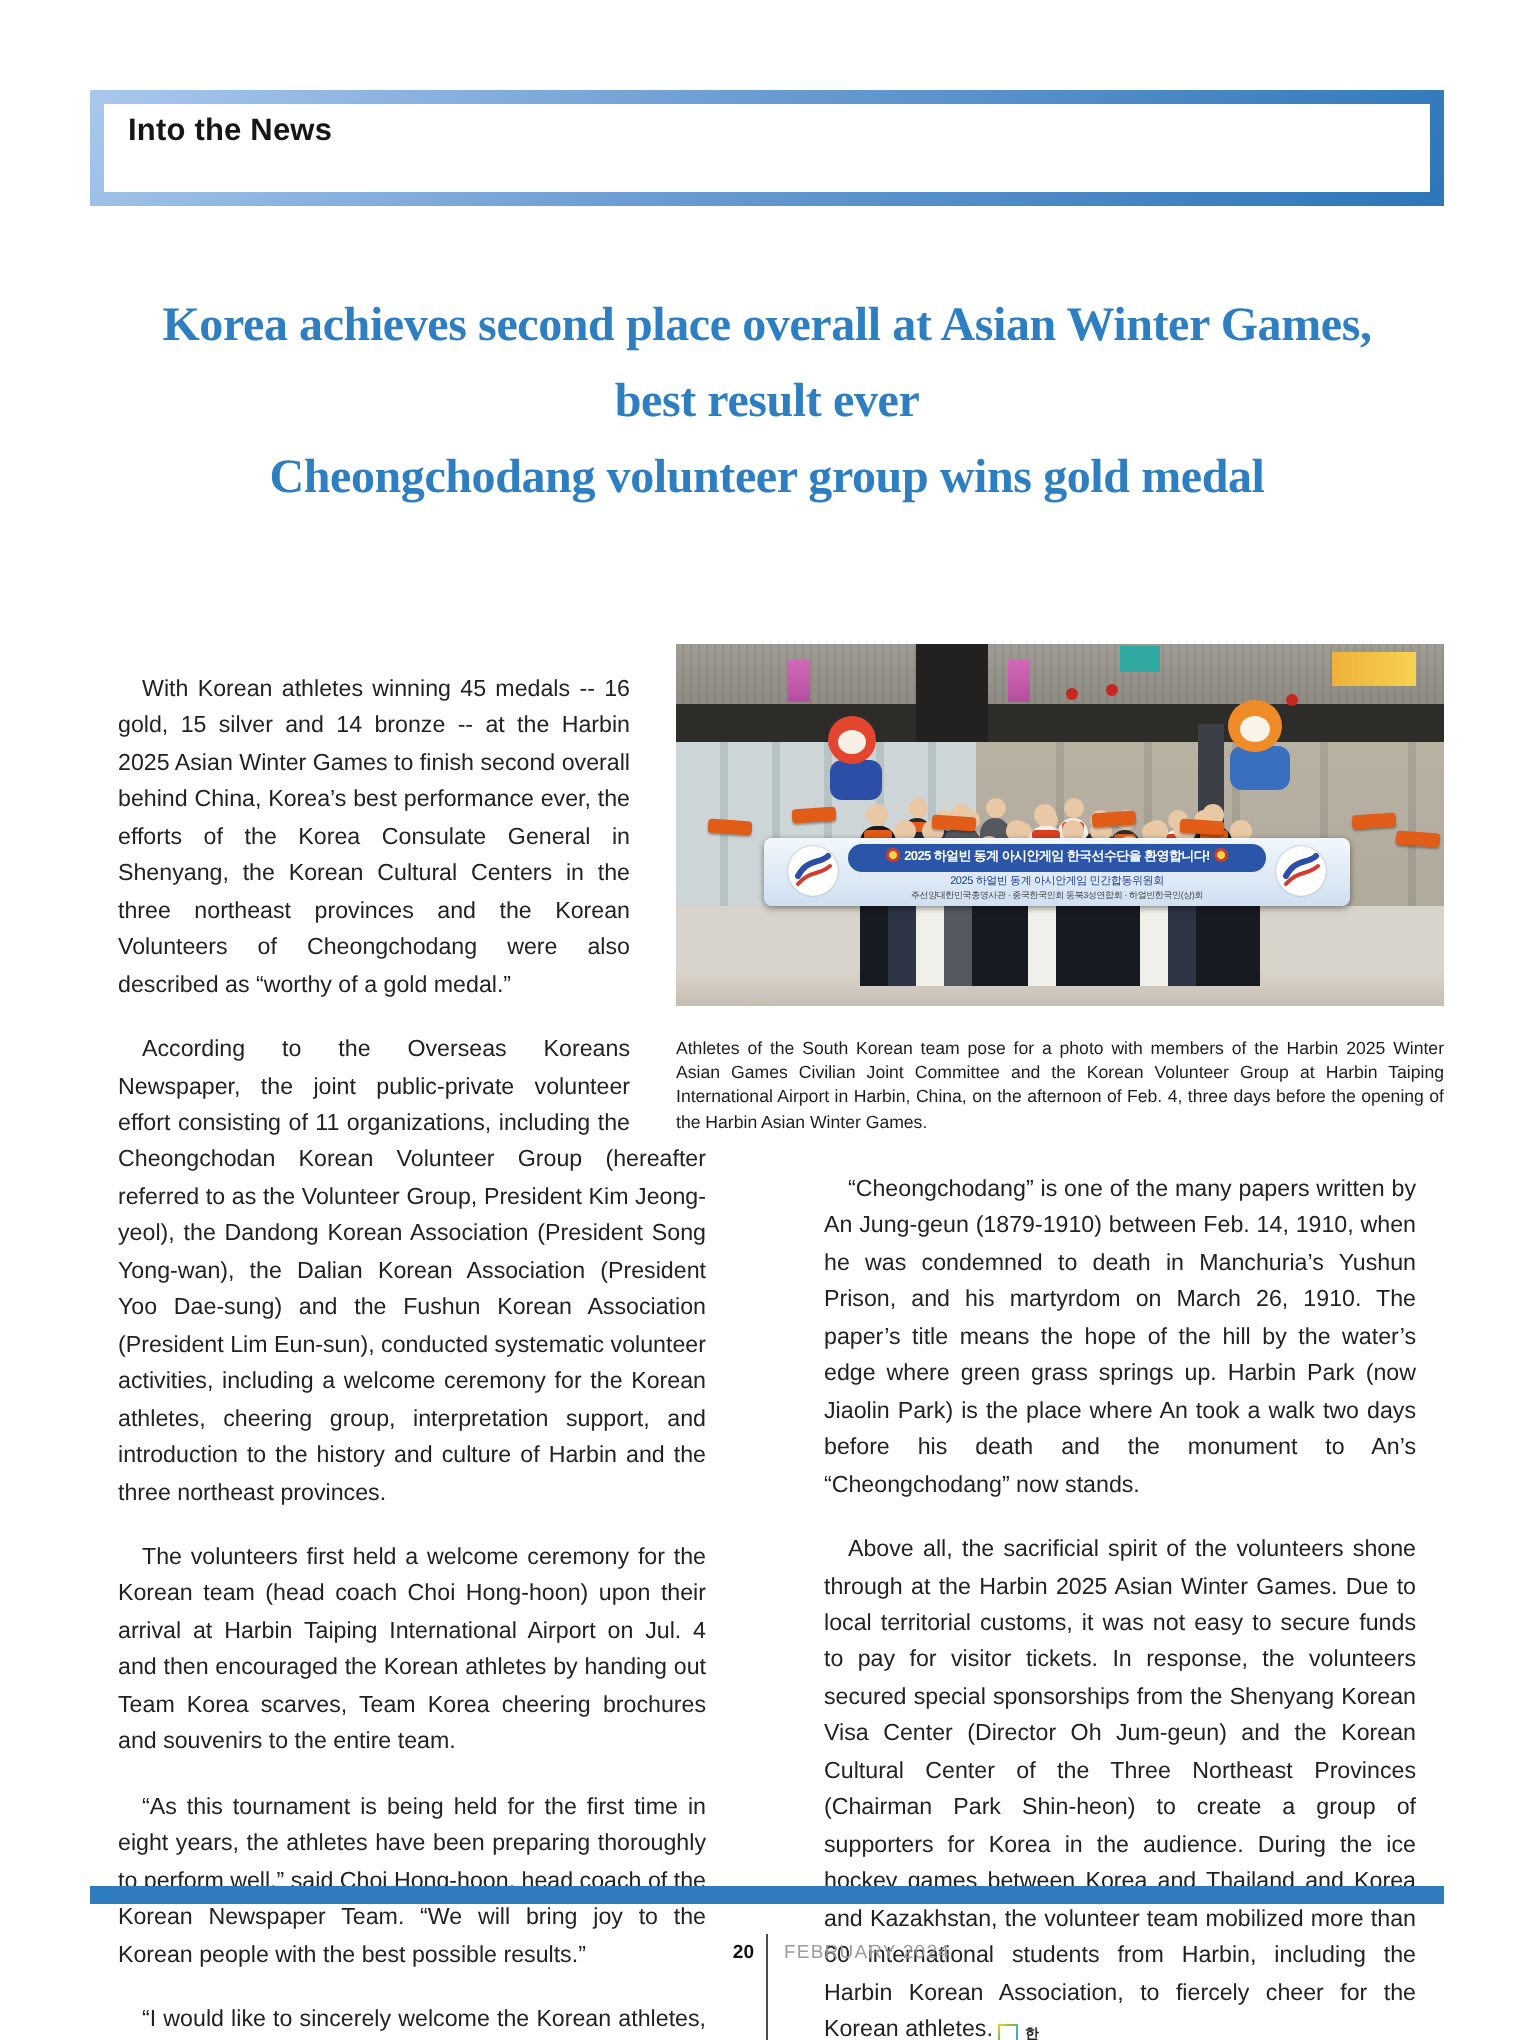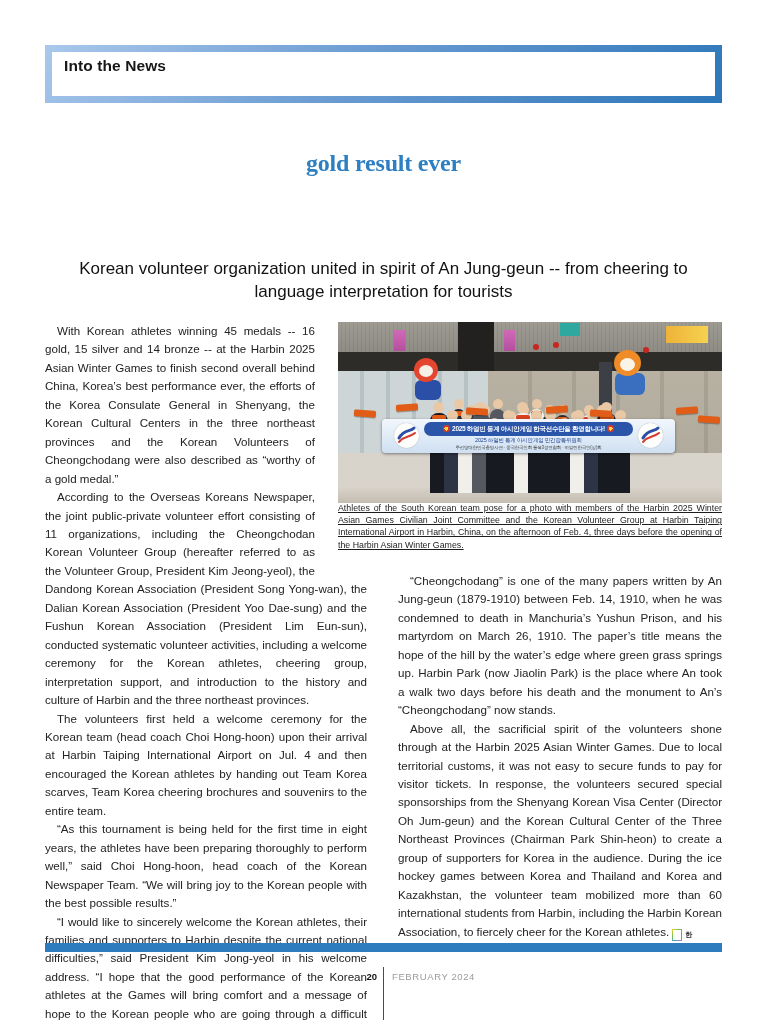--- a/index.html
+++ b/index.html
@@ -30,21 +30,21 @@
     font-size:24px; line-height:38px; letter-spacing:-.2px;
   }
   .subheadline {
     position:absolute; left:45px; top:257px; width:677px;
     text-align:center; font-size:17px; line-height:23px; color:#121212;
   }
 
   
   .article { position:absolute; left:45px; top:322px; width:677px; height:612px; }
   .bodytext { font-size:11.6px; line-height:18.45px; text-align:justify; color:#222; }
-  .bodytext p { margin:0; text-indent:12px; }
+  .bodytext p { margin:14px; text-indent:12px; }
   .col-left  { position:absolute; left:0; top:0; width:322px; }
   .wrap-spacer { float:right; width:52px; height:243px; }
   .col-right { position:absolute; left:353px; top:250px; width:324px; }
 
   
   .photo {
     position:absolute; left:293px; top:0; width:384px; height:181px;
     background:#d8d4cb; overflow:hidden;
   }
   .ph-mesh { position:absolute; left:0; top:0; right:0; height:30px;
@@ -113,22 +113,22 @@
     font-size:5.5px; color:#1c3f8f; letter-spacing:-.2px; white-space:nowrap; }
   .banner-l3 { position:absolute; left:0; right:0; top:26px; text-align:center;
     font-size:4.5px; color:#444; letter-spacing:-.2px; white-space:nowrap; }
   .seal { display:inline-block; width:7px; height:7px; border-radius:50%;
     background:radial-gradient(circle,#ffd24a 0 2px,#d33a2a 2px 4px); vertical-align:-1px; margin:0 2px; }
   .emblem { position:absolute; top:4px; width:25px; height:25px; border-radius:50%; background:#fdfdfb;
     box-shadow:0 0 1px rgba(0,0,0,.35); }
   .emblem.left { left:12px; } .emblem.right { right:12px; }
 
   
-  .caption { position:absolute; left:293px; top:180px; width:384px;
-    font-size:8.8px; line-height:12.2px; text-align:justify; color:#1d1d1d;text-decoration:underline; }
+  .caption { position:absolute; left:293px; top:196px; width:384px;
+    font-size:8.8px; line-height:12.2px; text-align:justify; color:#1d1d1d; }
 
   
   .endmark { display:inline-block; width:10px; height:12px; margin-left:3px;
     border:1px solid transparent; vertical-align:-1px;
     background:linear-gradient(#fff,#fff) padding-box,
                linear-gradient(135deg,#f5d327,#7ec24a,#3aa7d8,#e86ba4) border-box;
     font-size:7px; line-height:10px; text-align:center; color:#222; font-weight:bold; }
 
   
   .footer-bar { position:absolute; left:45px; top:943px; width:677px; height:9px; background:#2e7cbe; }
@@ -140,24 +140,25 @@
 </head>
 <body>
 
 <div class="page">
 
   <div class="section-header">
     <span>Into the News</span>
   </div>
 
   <div class="headline">
-    <div>gold result ever</div>
+    <div>Korea achieves second place overall at Asian Winter Games,</div>
+    <div>best result ever</div>
+    <div>Cheongchodang volunteer group wins gold medal</div>
   </div>
 
-  <div class="subheadline">Korean volunteer organization united in spirit of An Jung-geun -- from cheering to language interpretation for tourists</div>
 
   <div class="article">
 
     <div class="photo">
       <div class="ph-mesh"></div>
       <div class="ph-band"></div>
       <div class="ph-pillar1"></div>
       <div class="ph-glassL"></div>
       <div class="ph-wallR"></div>
       <div class="ph-gate"></div>

